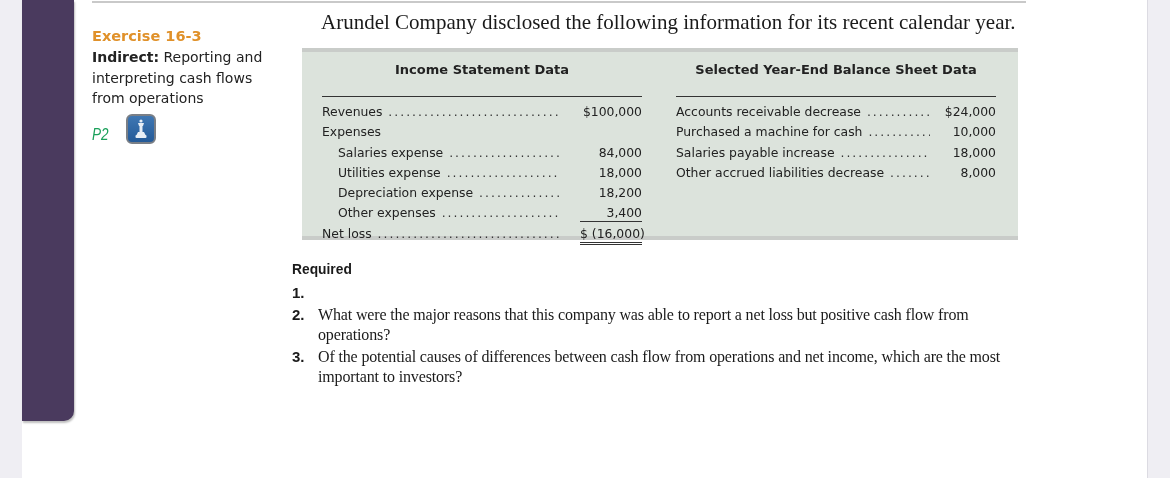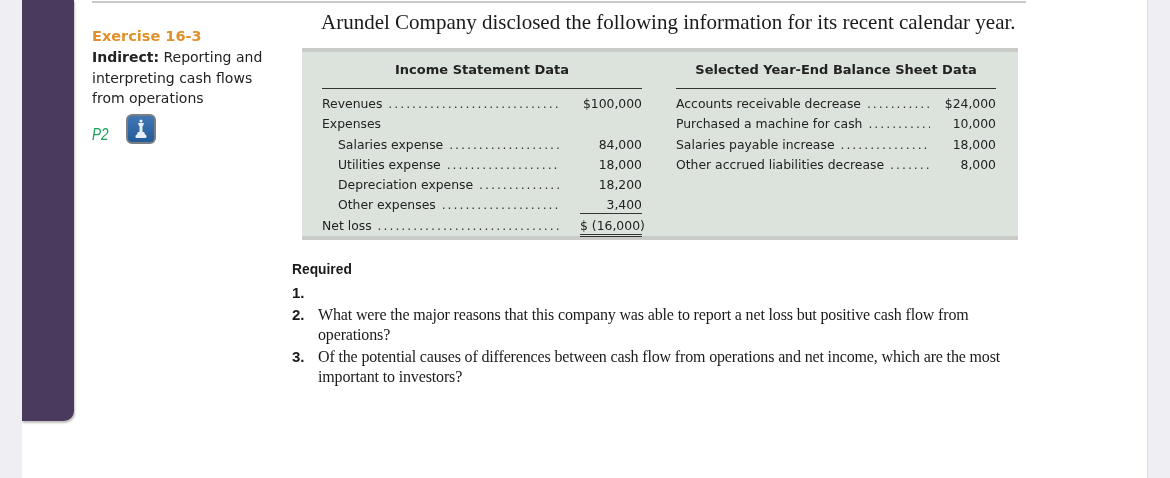--- a/index.html
+++ b/index.html
@@ -19,21 +19,21 @@
   .ex-tags { display: flex; align-items: flex-end; margin-top: 5px; font-style: italic; }
   .ex-lo { color: #1aa05a; font-size: 16px; font-family: "Liberation Sans Narrow", "Liberation Sans", sans-serif; font-weight: normal; transform: scaleX(0.85); transform-origin: left; letter-spacing: 0px; }
   .ex-icon { margin-left: 14px; width: 30px; height: 30px; border-radius: 6px; background: linear-gradient(#3f77b3, #245a98);
              border: 2px solid #7a7f86; display: flex; align-items: center; justify-content: center; }
 
   .intro { position: absolute; left: 292px; top: 10px; font-family: "Liberation Serif", serif; font-size: 21px; color: #1a1a1a; margin-left: 29px; }
 
   .data-box { position: absolute; left: 302px; top: 48px; width: 716px; height: 192px; background: #dce3dc;
               border-top: 4px solid #c9ccc9; border-bottom: 4px solid #c9ccc9; }
   .tbl { position: absolute; font-family: "DejaVu Sans", sans-serif; font-size: 12.4px; color: #222; }
-  .tbl-title { font-weight: bold; text-align: center; font-size: 13px; padding-bottom: 11px; border-bottom: 1.5px solid #333; }
+  .tbl-title { font-weight: bold; text-align: center; font-size: 13px; padding-bottom: 19px; border-bottom: 1.5px solid #333; }
   .row { display: flex; align-items: baseline; height: 20.3px; line-height: 20.3px; }
   .lbl { white-space: nowrap; overflow: hidden; flex: 1; }
   .lbl .dots { color: #333; letter-spacing: 2px; }
   .val { text-align: right; white-space: nowrap; }
   .indent { padding-left: 16px; }
   .ul { border-bottom: 1.2px solid #333; line-height: 17px; }
   .dul { border-bottom: 3.5px double #333; line-height: 17px; }
 
   .income { left: 20px; top: 10px; width: 320px; }
   .income .lbl { max-width: 238px; }

